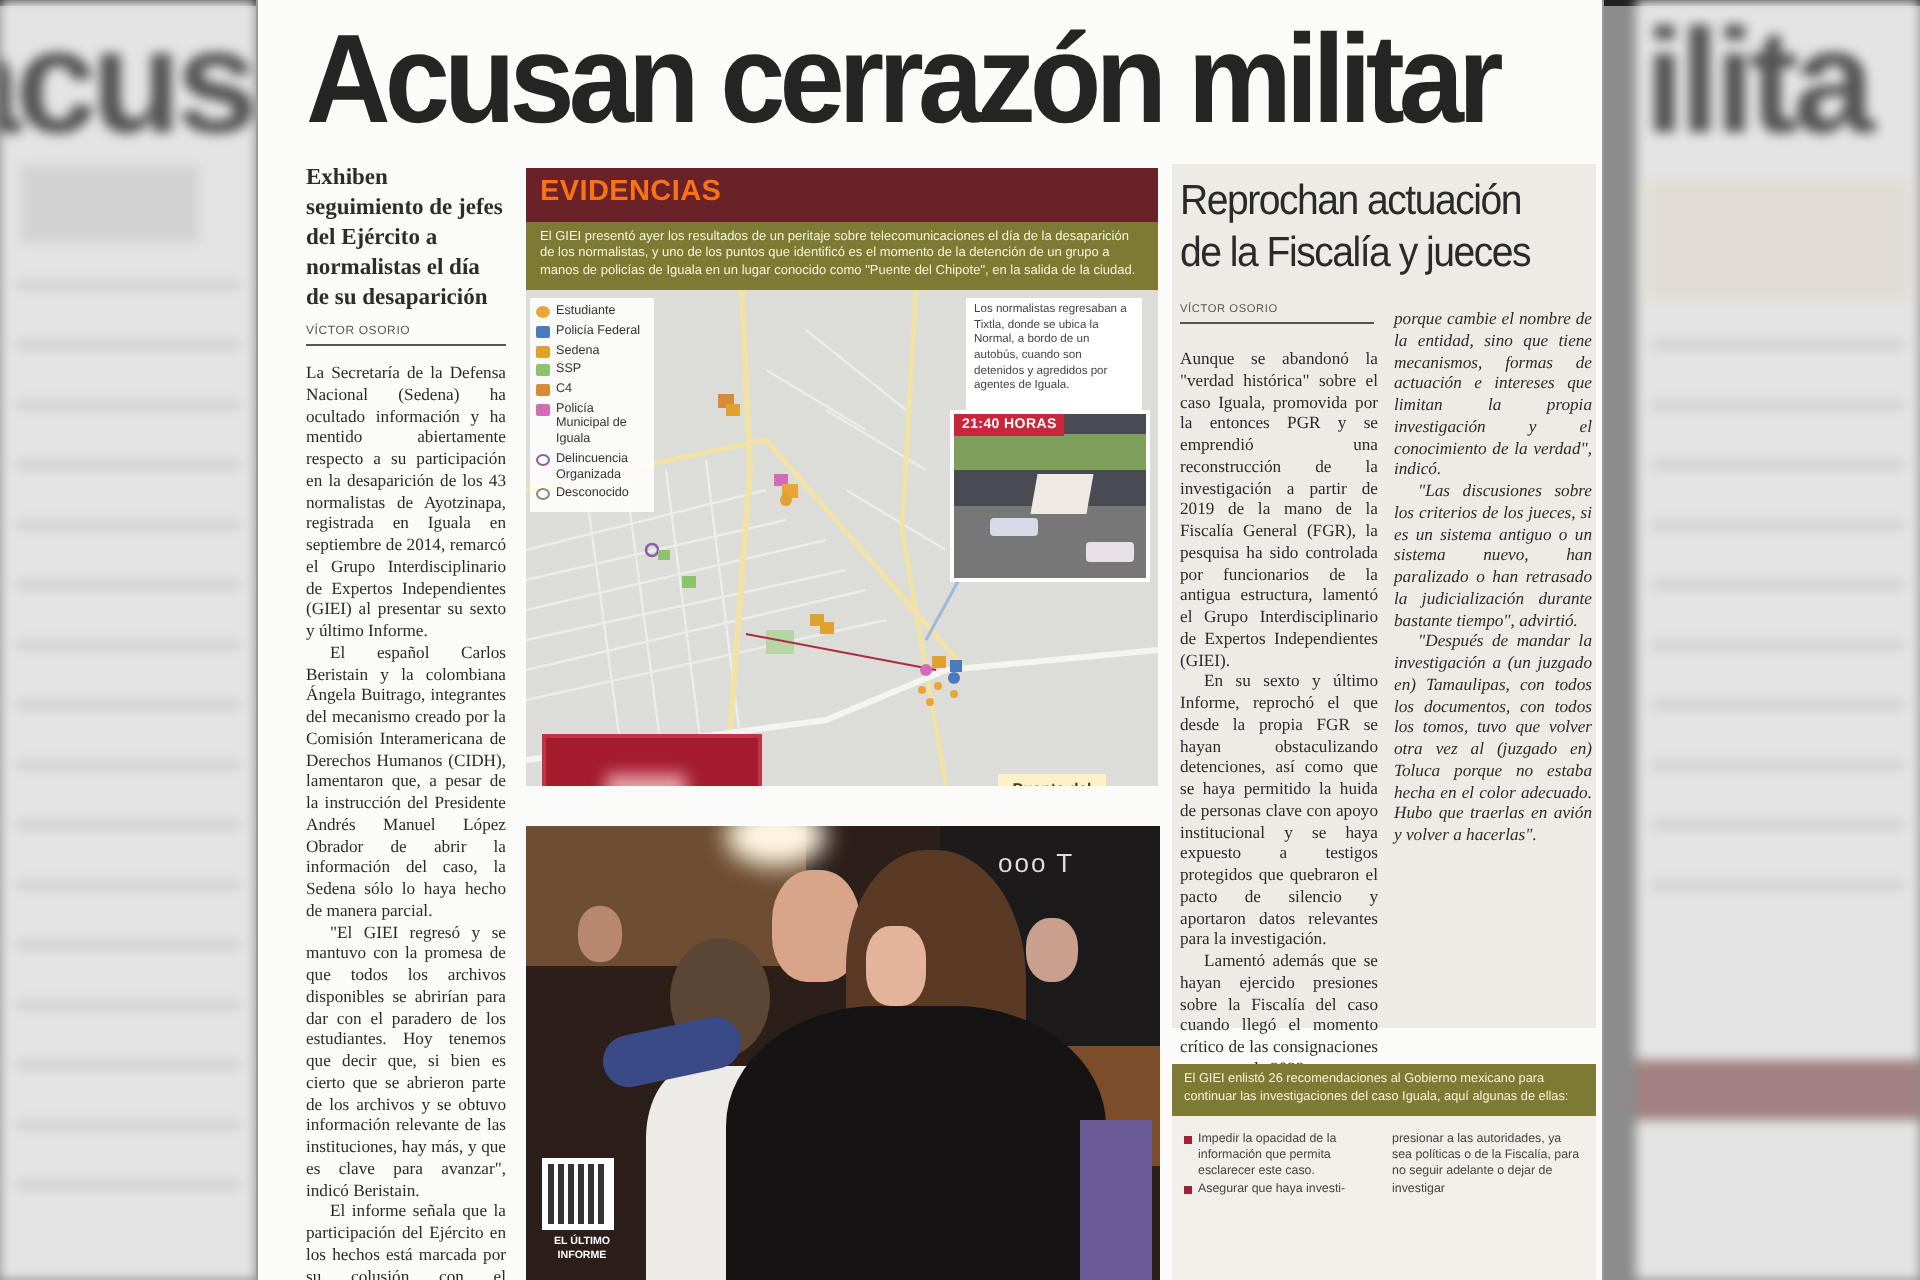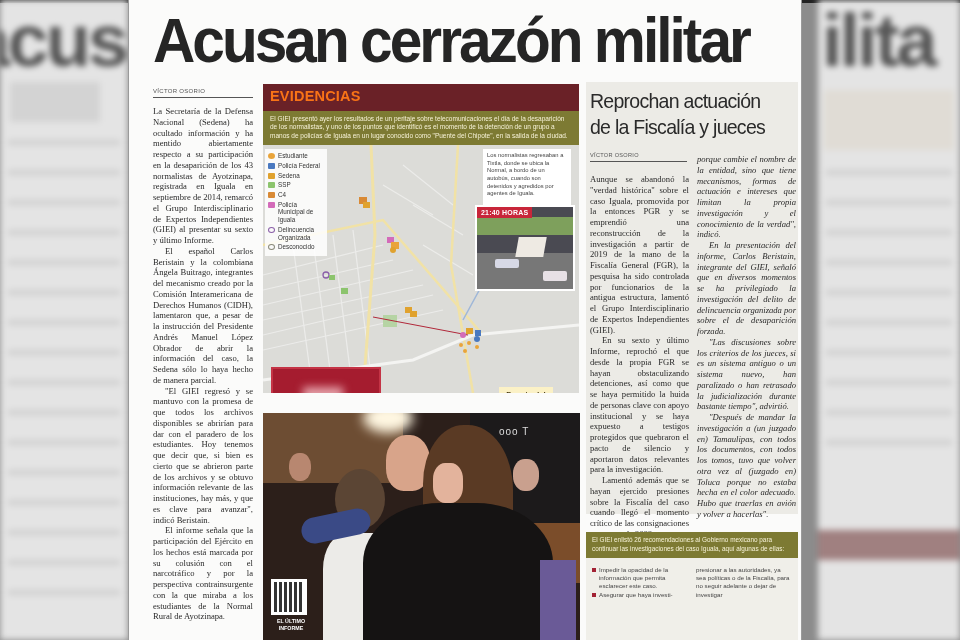--- a/index.html
+++ b/index.html
@@ -64,21 +64,21 @@
   .photo .man-head { position: absolute; left: 123px; top: 22px; width: 44px; height: 56px; background: #d8a48a; border-radius: 45% 45% 40% 40%; }
   .photo .woman-hair { position: absolute; left: 160px; top: 12px; width: 90px; height: 130px; background: #5a3a24; border-radius: 45% 50% 30% 30%; }
   .photo .woman-face { position: absolute; left: 170px; top: 50px; width: 30px; height: 40px; background: #e3b39c; border-radius: 40%; }
   .photo .black-top { position: absolute; left: 100px; top: 90px; width: 190px; height: 150px; background: #151313; border-radius: 40% 40% 0 0; }
   .photo .white-top { position: absolute; left: 60px; top: 120px; width: 80px; height: 120px; background: #ecebe8; border-radius: 30% 30% 0 0; }
   .photo .blue-arm { position: absolute; left: 38px; top: 100px; width: 70px; height: 26px; background: #3a4a86; border-radius: 14px; transform: rotate(-12deg); }
   .photo .girl-hair { position: absolute; left: 72px; top: 56px; width: 50px; height: 60px; background: #5b4534; border-radius: 50%; }
   .photo .bg-man { position: absolute; left: 250px; top: 46px; width: 26px; height: 32px; background: #c9a08e; border-radius: 45%; }
   .photo .bg-man2 { position: absolute; left: 26px; top: 40px; width: 22px; height: 28px; background: #b88770; border-radius: 45%; }
   .photo .poster { position: absolute; right: 4px; bottom: 0; width: 36px; height: 80px; background: #6a5a97; }
-  .photo .circles { position: absolute; left: 236px; top: 14px; font-family: "Liberation Sans", sans-serif; font-size: 10px; color: #ddd; letter-spacing: 1px; line-height: 9px; }
+  .photo .circles { position: absolute; left: 236px; top: 14px; font-family: "Liberation Sans", sans-serif; font-size: 13px; color: #ddd; letter-spacing: 1px; line-height: 9px; }
   .qr { position: absolute; left: 8px; top: 166px; width: 36px; height: 36px; background: #fff; padding: 3px; }
   .qr .q { width: 100%; height: 100%; background:
       repeating-linear-gradient(90deg, #111 0 3px, #fff 3px 5px),
       #fff; opacity: 0.85; }
   .qr-label { position: absolute; left: 6px; top: 205px; width: 44px; font-family: "Liberation Sans", sans-serif; font-weight: bold; font-size: 5.3px; line-height: 7px; color: #fff; text-align: center; }
 
   
   .col-right { position: absolute; left: 457px; top: 82px; width: 212px; height: 432px; background: #ecebe6; padding: 6px 4px 0 4px; }
   .sub-head { font-family: "Liberation Sans", sans-serif; font-size: 21px; line-height: 26px; color: #2a2a2a; letter-spacing: -0.8px; transform: scaleX(0.93); transform-origin: left top; white-space: nowrap; }
   .byline2 { font-family: "Liberation Sans", sans-serif; font-size: 5.6px; letter-spacing: 0.3px; color: #555; width: 97px; margin-top: 12px; padding-bottom: 3px; border-bottom: 1.5px solid #555; }
@@ -135,20 +135,21 @@
   <div class="stripe" style="top:410px"></div>
     <div class="stripe" style="top:440px"></div>
   <div class="blk" style="left:0;top:530px;width:142px;height:30px;background:#a08080;"></div>
 </div>
 
 <div class="page">
 
   <h1 class="headline">Acusan cerrazón militar</h1>
 
   <div class="col-left">
+    <div class="deck">Exhiben seguimiento de jefes del Ejército a normalistas el día de su desaparición</div>
     <div class="byline">VÍCTOR OSORIO</div>
     <div class="body-text">
       <p>La Secretaría de la Defensa Nacional (Sedena) ha ocultado información y ha mentido abiertamente respecto a su participación en la desaparición de los 43 normalistas de Ayotzinapa, registrada en Iguala en septiembre de 2014, remarcó el Grupo Interdisciplinario de Expertos Independientes (GIEI) al presentar su sexto y último Informe.</p>
       <p>El español Carlos Beristain y la colombiana Ángela Buitrago, integrantes del mecanismo creado por la Comisión Interamericana de Derechos Humanos (CIDH), lamentaron que, a pesar de la instrucción del Presidente Andrés Manuel López Obrador de abrir la información del caso, la Sedena sólo lo haya hecho de manera parcial.</p>
       <p>"El GIEI regresó y se mantuvo con la promesa de que todos los archivos disponibles se abrirían para dar con el paradero de los estudiantes. Hoy tenemos que decir que, si bien es cierto que se abrieron parte de los archivos y se obtuvo información relevante de las instituciones, hay más, y que es clave para avanzar", indicó Beristain.</p>
       <p>El informe señala que la participación del Ejército en los hechos está marcada por su colusión con el narcotráfico y por la perspectiva contrainsurgente con la que miraba a los estudiantes de la Normal Rural de Ayotzinapa.</p>
 
     </div>
   </div>
 
@@ -292,21 +293,20 @@
     <div class="byline2">VÍCTOR OSORIO</div>
     <div class="rc-cols">
       <div class="c1 body-text">
         <p>Aunque se abandonó la "verdad histórica" sobre el caso Iguala, promovida por la entonces PGR y se emprendió una reconstrucción de la investigación a partir de 2019 de la mano de la Fiscalía General (FGR), la pesquisa ha sido controlada por funcionarios de la antigua estructura, lamentó el Grupo Interdisciplinario de Expertos Independientes (GIEI).</p>
         <p>En su sexto y último Informe, reprochó el que desde la propia FGR se hayan obstaculizando detenciones, así como que se haya permitido la huida de personas clave con apoyo institucional y se haya expuesto a testigos protegidos que quebraron el pacto de silencio y aportaron datos relevantes para la investigación.</p>
         <p>Lamentó además que se hayan ejercido presiones sobre la Fiscalía del caso cuando llegó el momento crítico de las consignaciones en agosto de 2022.</p>
         <p>"En varios momentos ha sido evidente para el GIEI el funcionamiento de un sistema que no cambia</p>
       </div>
       <div class="c2 body-text">
         <p style="text-indent:0">porque cambie el nombre de la entidad, sino que tiene mecanismos, formas de actuación e intereses que limitan la propia investigación y el conocimiento de la verdad", indicó.</p>
-        <p>En la presentación del informe, Carlos Beristain, integrante del GIEI, señaló que en diversos momentos se ha privilegiado la investigación del delito de delincuencia organizada por sobre el de desaparición forzada.</p>
         <p>"Las discusiones sobre los criterios de los jueces, si es un sistema antiguo o un sistema nuevo, han paralizado o han retrasado la judicialización durante bastante tiempo", advirtió.</p>
         <p>"Después de mandar la investigación a (un juzgado en) Tamaulipas, con todos los documentos, con todos los tomos, tuvo que volver otra vez al (juzgado en) Toluca porque no estaba hecha en el color adecuado. Hubo que traerlas en avión y volver a hacerlas".</p>
       </div>
     </div>
   </div>
 
   <div class="pasos">
     <div class="pasos-intro">El GIEI enlistó 26 recomendaciones al Gobierno mexicano para continuar las investigaciones del caso Iguala, aquí algunas de ellas:</div>
     <div class="pasos-list">
       <div class="pc">

